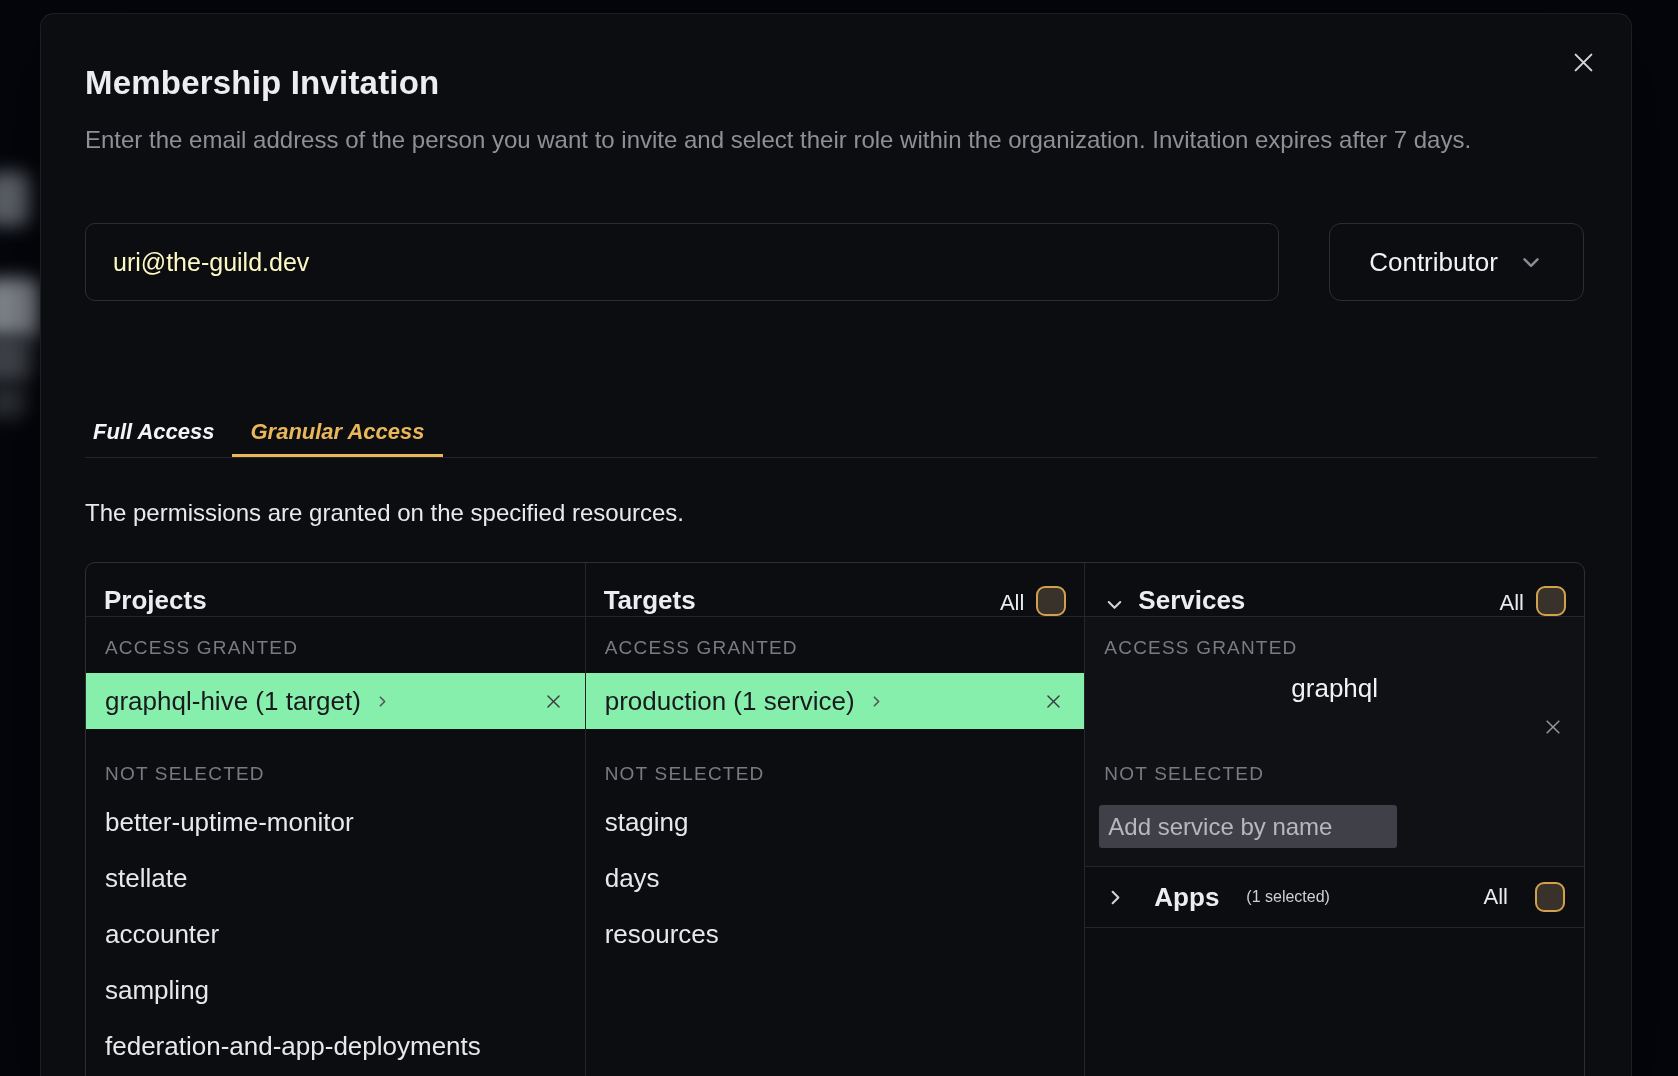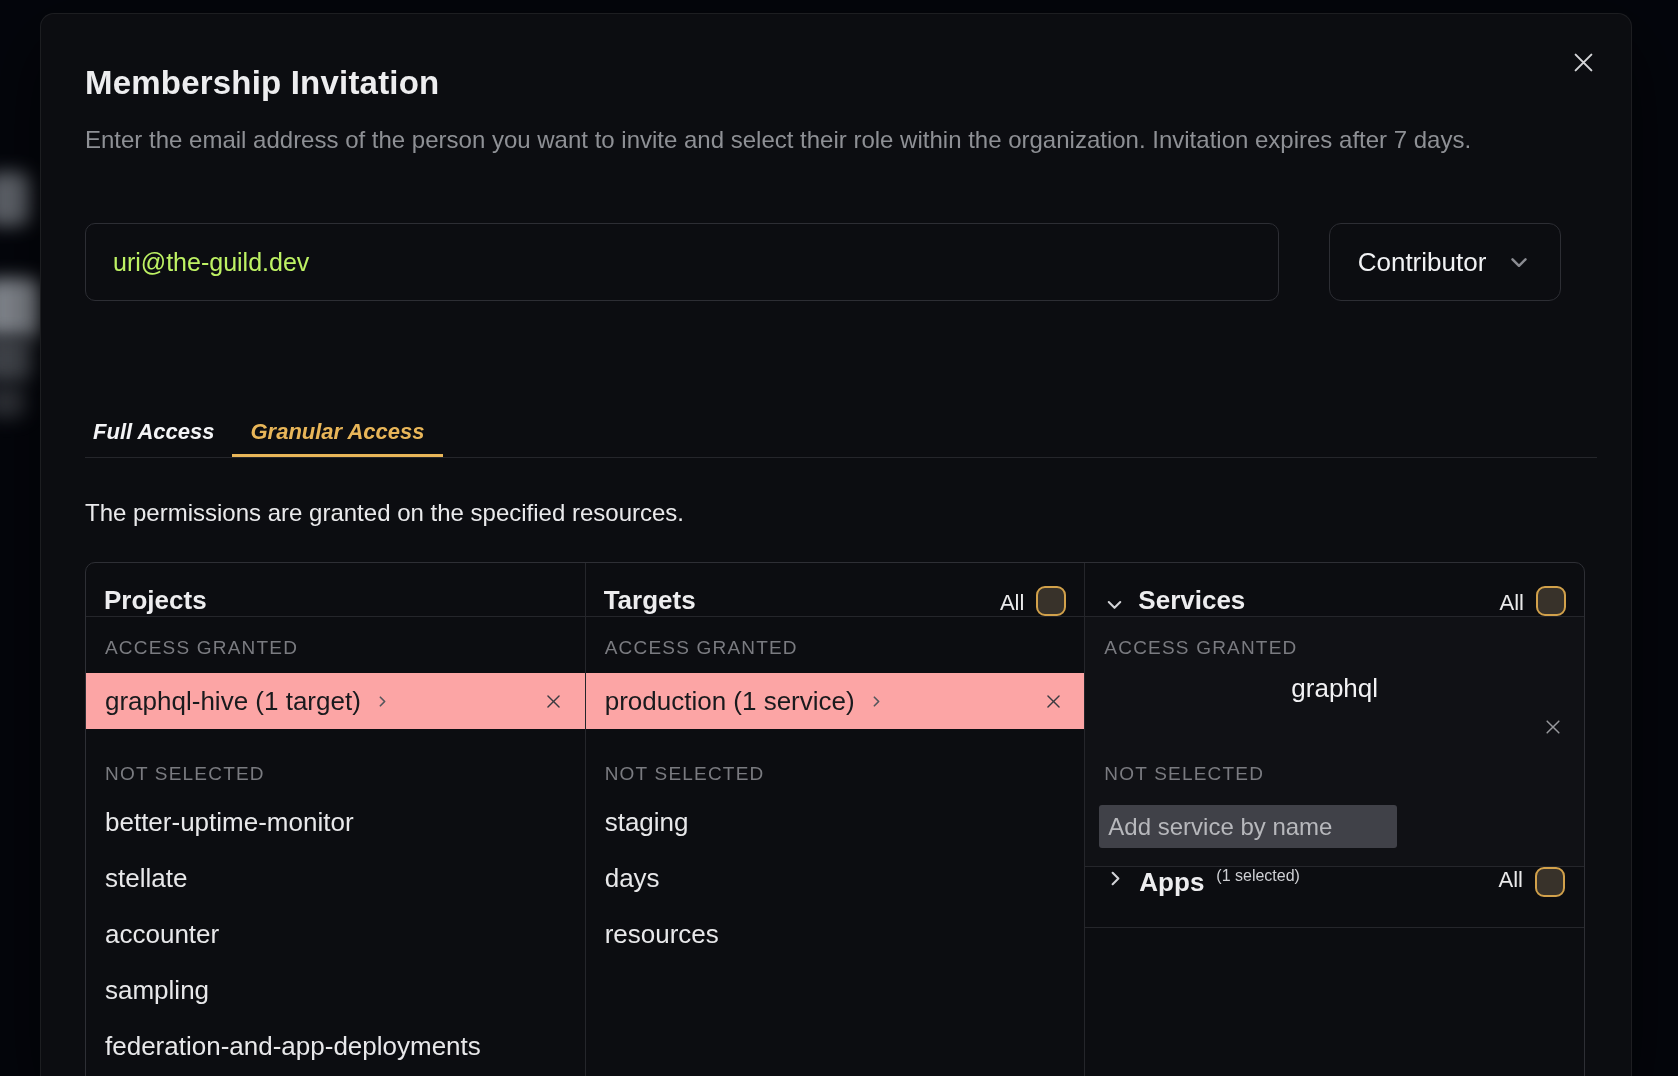--- a/index.html
+++ b/index.html
@@ -31,25 +31,25 @@
     font-size:33px; font-weight:700; color:#ededef; letter-spacing:.2px;
   }
   .desc {
     position:absolute; left:44px; top:105px; width:1512px;
     font-size:24px; line-height:42px; color:#8e9095; font-weight:400;
   }
   .email-input {
     position:absolute; left:44px; top:209px; width:1194px; height:78px;
     box-sizing:border-box; background:transparent;
     border:1px solid #2d2e34; border-radius:10px;
-    padding:0 27px; font-size:25px; color:#bef264;
+    padding:0 27px; font-size:25px; color:#fef9c3;
     font-family:"Liberation Sans", sans-serif; outline:none;
   }
   .role-btn {
-    position:absolute; left:1288px; top:209px; width:232px; height:78px;
+    position:absolute; left:1288px; top:209px; width:255px; height:78px;
     box-sizing:border-box; background:transparent;
     border:1px solid #2d2e34; border-radius:12px;
     display:flex; align-items:center; justify-content:center; gap:20px;
     color:#f1f2f4; font-size:26px; font-family:inherit; cursor:pointer;
   }
   .tabs { position:absolute; left:34px; top:396px; height:47px; display:flex; }
   .tab {
     padding:0 18px; font-size:22px; font-weight:600; color:#f4f4f6;
     display:flex; align-items:center; box-sizing:border-box;
     border-bottom:3px solid transparent; cursor:pointer; background:none; font-family:inherit;font-style:italic;
@@ -75,21 +75,21 @@
   .checkbox {
     width:30px; height:30px; box-sizing:border-box; flex:none;
     border:2px solid #d2a14b; border-radius:9px; background:#38322a; cursor:pointer;
   }
   .col-body { padding-top:19px; }
   .section-label {
     font-size:19px; letter-spacing:1.2px; color:#7a7b80;
     height:24px; line-height:24px; padding:0 19px; margin-bottom:13px;
   }
   .sel-row {
-    height:56px; background:#fca5a5; display:flex; align-items:center;
+    height:56px; background:#86efac; display:flex; align-items:center;
     gap:13px; padding:0 19px; cursor:pointer;
   }
   .sel-row .sel-label { font-size:26px; color:#191a1d; }
   .x-btn {
     margin-left:auto; background:none; border:none; padding:0; cursor:pointer;
     display:flex; align-items:center; justify-content:center; width:24px; height:24px;
   }
   .ns-label { margin-top:33px; margin-bottom:8px; }
   .item {
     height:56px; display:flex; align-items:center; padding:0 19px;
@@ -103,21 +103,21 @@
   .svc-row { height:56px; display:flex; align-items:center; gap:13px; padding:0 19px;flex-direction:column; }
   .svc-row .sel-label { font-size:26px; color:#f2f2f4; }
   .add-input {
     display:block; margin:19px 0 0 14px; width:298px; height:43px;
     box-sizing:border-box; background:#404148; border:none; border-radius:3px;
     padding:0 9px; font-size:24px; color:#c9cacd;
     font-family:"Liberation Sans", sans-serif; outline:none;
   }
   .add-input::placeholder { color:#b7b8bc; opacity:1; }
   .apps-row {
-    height:61px; flex:none; display:flex; align-items:flex-start; gap:12px;
+    height:61px; flex:none; display:flex; align-items:center; gap:27px;
     padding:0 19px; box-sizing:border-box; border-bottom:1px solid #25262b; cursor:pointer;
   }
   .apps-title { font-size:26px; font-weight:700; color:#ededef; }
   .apps-count { font-size:16px; color:#cfd0d4; }
   svg { display:block; }
 </style>
 </head>
 <body>
 
 <div class="blob blob1"></div>

